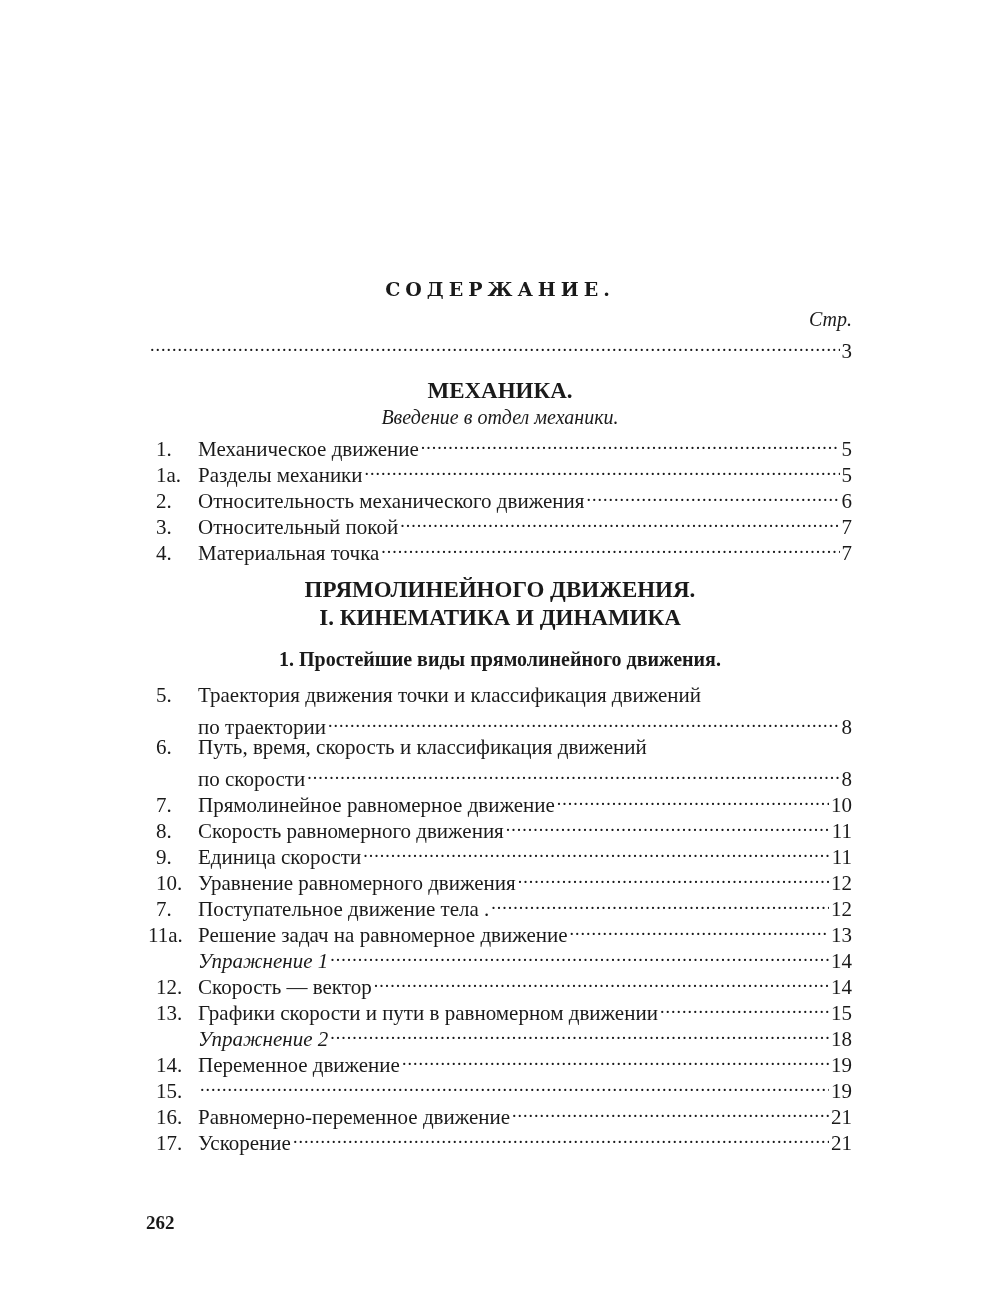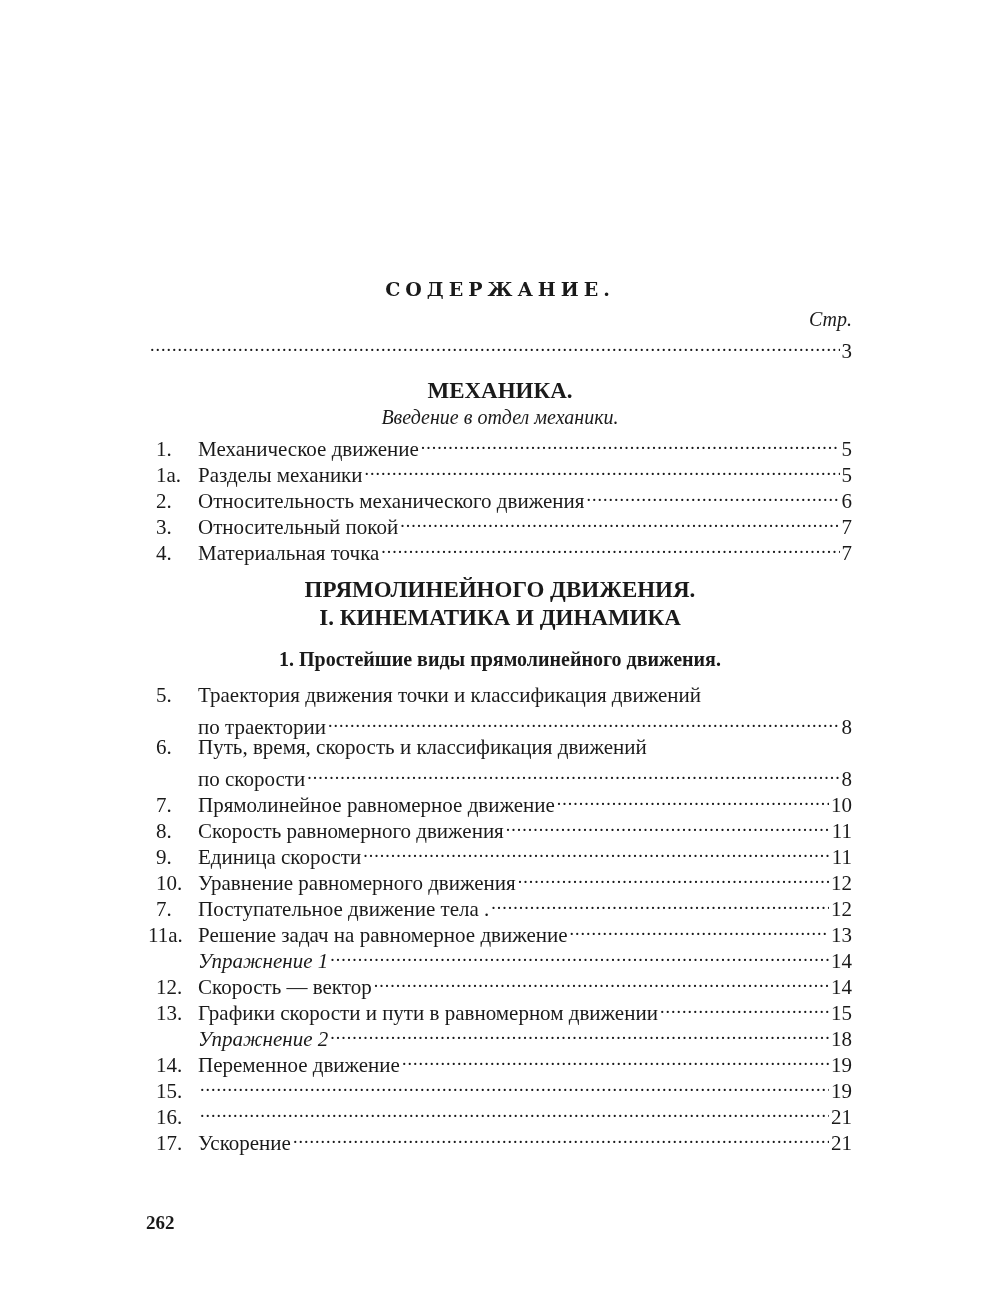--- a/index.html
+++ b/index.html
@@ -176,20 +176,21 @@
         <span class="dots"></span>
         <span class="pg">19</span>
       </div>
       <div class="row">
         <span class="num">15.</span>
         <span class="dots"></span>
         <span class="pg">19</span>
       </div>
       <div class="row">
         <span class="num">16.</span>
+        <span class="txt">Равномерно-переменное движение</span>
         <span class="dots"></span>
         <span class="pg">21</span>
       </div>
       <div class="row">
         <span class="num">17.</span>
         <span class="txt">Ускорение</span>
         <span class="dots"></span>
         <span class="pg">21</span>
       </div>
     </div>

